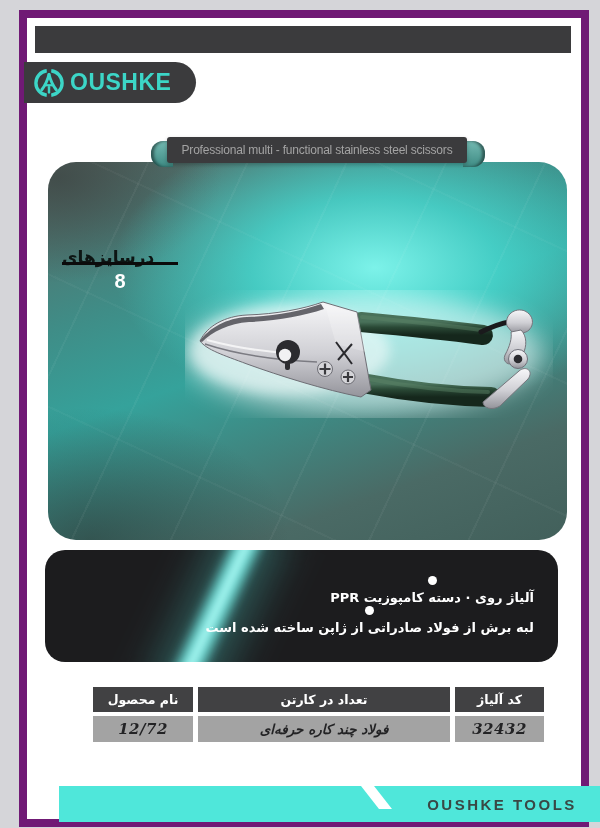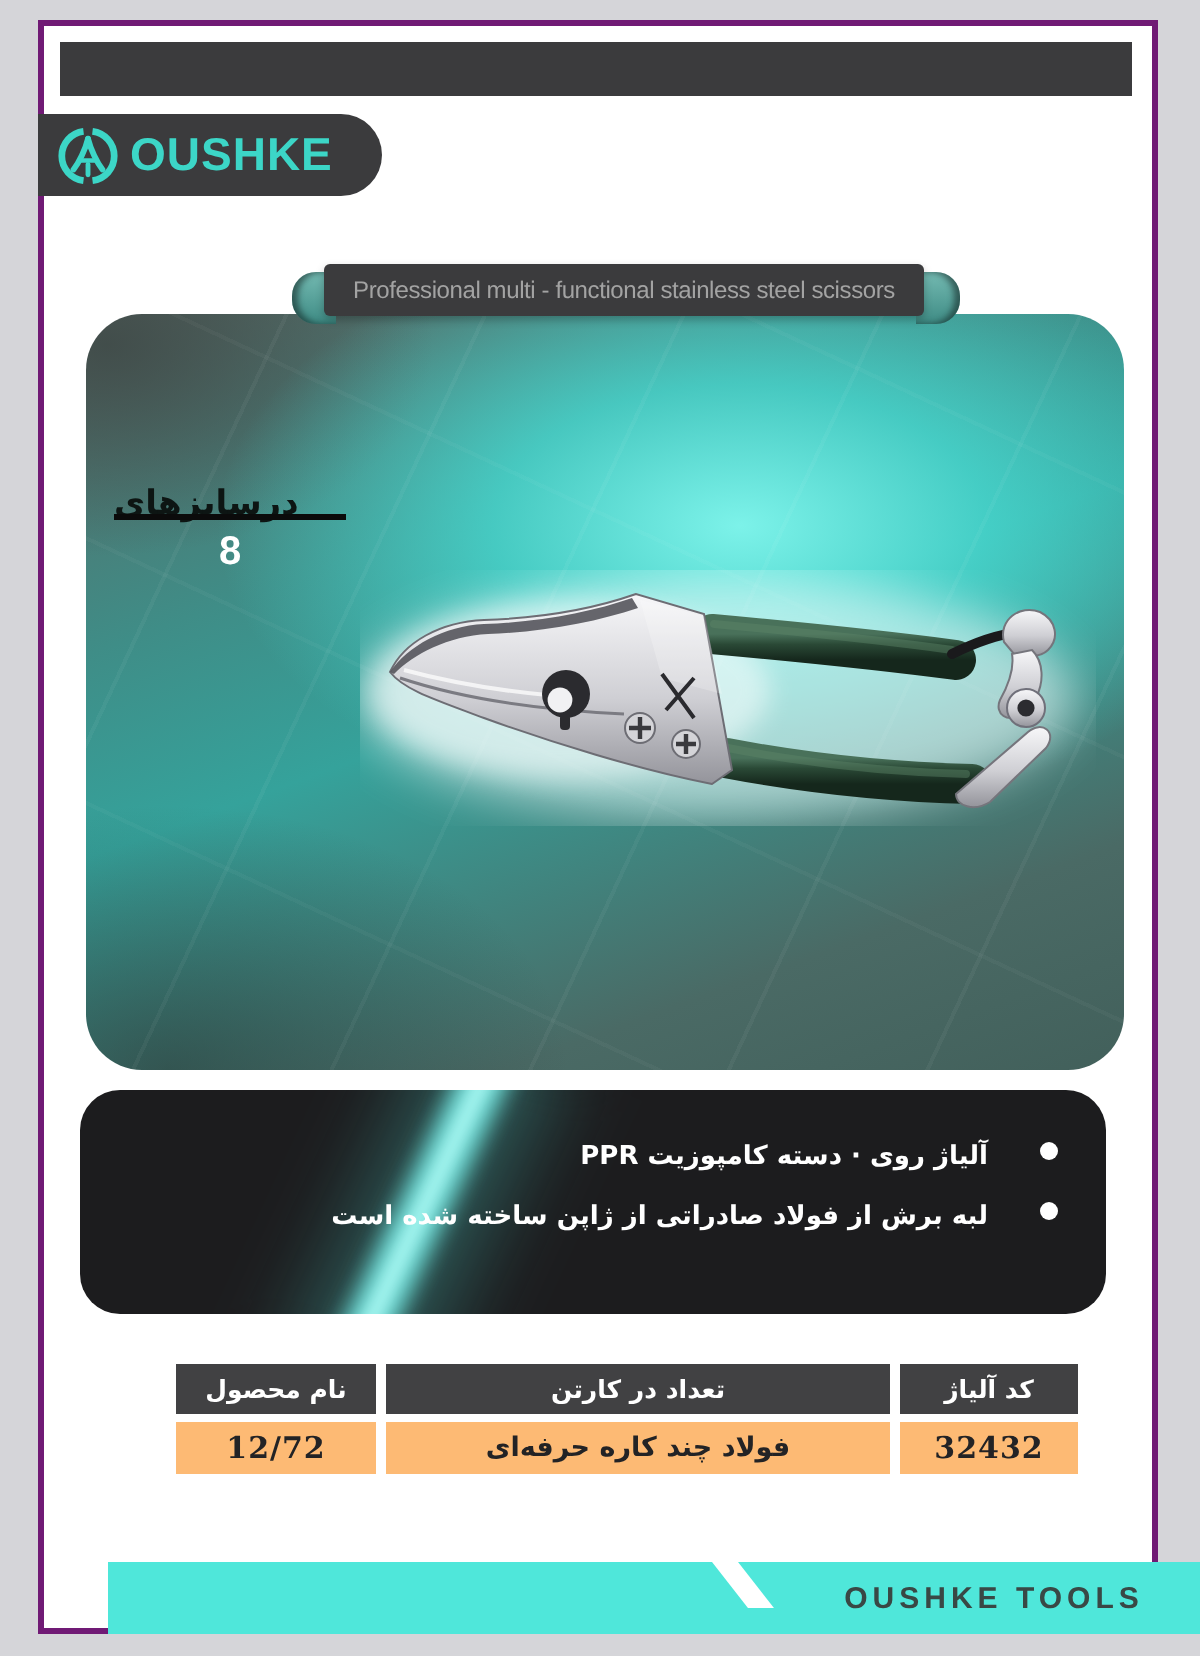--- a/index.html
+++ b/index.html
@@ -3,21 +3,21 @@
 <meta charset="utf-8">
 <style>
   html,body{margin:0;padding:0;}
   body{
     width:600px;height:828px;position:relative;overflow:hidden;
     background:#d5d5d9;
     font-family:"Liberation Sans", sans-serif;
   }
   .page{
     position:absolute;left:19px;top:10px;width:554px;height:801px;
-    background:#ffffff;border:3px solid #701a75;
+    background:#ffffff;border:8px solid #701a75;
   }
   
   .top-strip{
     position:absolute;left:8px;top:8px;width:536px;height:27px;
     background:#3b3b3d;
   }
   
   .logo-pill{
     position:absolute;left:-3px;top:44px;width:172px;height:41px;
     background:#3b3b3d;border-radius:0 21px 21px 0;
@@ -78,41 +78,41 @@
     left:118px;top:-35px;width:110px;height:190px;transform:rotate(25deg);
     background:linear-gradient(90deg, rgba(80,220,210,0) 0%, rgba(80,225,215,.35) 50%, rgba(80,220,210,0) 100%);
     filter:blur(14px);
   }
   .streak.core{
     left:152px;top:-25px;width:36px;height:175px;transform:rotate(25deg);
     background:linear-gradient(90deg, rgba(92,240,230,0) 0%, rgba(120,245,238,.9) 35%, rgba(200,253,249,1) 50%, rgba(120,245,238,.9) 65%, rgba(92,240,230,0) 100%);
     filter:blur(4px);
   }
   .feature-row{
-    position:absolute;right:24px;display:flex;align-items:flex-start;direction:rtl;gap:26px;
+    position:absolute;right:24px;display:flex;align-items:center;direction:rtl;gap:5px;flex-direction:column;
   }
   .feature-row.r1{top:26px;}
   .feature-row.r2{top:56px;}
   .feature-dot{width:9px;height:9px;border-radius:50%;background:#ffffff;flex:0 0 auto;}
   .feature-text{
     color:#ffffff;font-family:"DejaVu Sans", sans-serif;font-weight:bold;font-size:13px;white-space:nowrap;
   }
   
   .spec-table{
     position:absolute;left:66px;top:669px;width:451px;direction:rtl;
     display:grid;grid-template-columns:89px 252px 100px;column-gap:5px;row-gap:4px;
   }
   .th{
     background:#414143;color:#ffffff;height:25px;
     display:flex;align-items:center;justify-content:center;
     font-family:"DejaVu Sans", sans-serif;font-weight:bold;font-size:12.5px;
   }
   .td{
-    background:#fdba74;color:#232325;height:26px;
-    display:flex;align-items:center;justify-content:center;font-weight:bold;
+    background:#a3a3a3;color:#232325;height:26px;
+    display:flex;align-items:center;justify-content:center;font-weight:bold;font-style:italic;
   }
   .td.fa{font-family:"DejaVu Sans", sans-serif;font-size:13.5px;}
   .td.num{font-family:"DejaVu Serif", serif;font-size:15px;letter-spacing:.5px;}
   
   .footer-bar{
     position:absolute;left:0;top:768px;width:554px;height:36px;background:#4fe7da;margin-left:32px;
   }
   .footer-slash{
     position:absolute;left:311px;top:0;width:13px;height:23px;background:#ffffff;
     transform:skewX(38deg);

